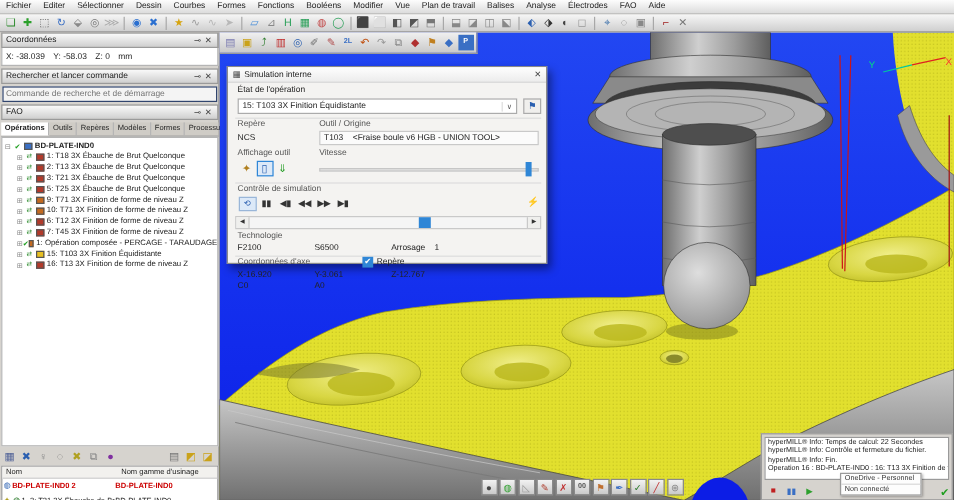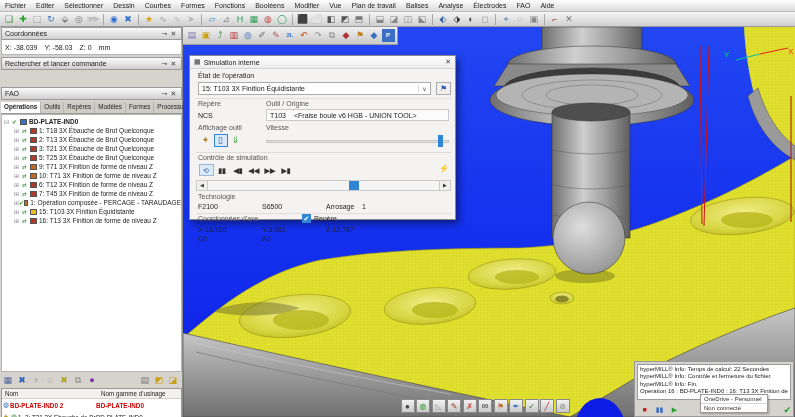--- a/index.html
+++ b/index.html
@@ -331,20 +331,21 @@
     <b>Z:</b>
     <span class="v">0</span>
     <span>mm</span>
   </div>
 
   <div class="phead" style="top:30px;">
     <span class="cap">Rechercher et lancer commande</span>
     <span class="phico">⊸</span>
     <span class="phico">✕</span>
   </div>
+  <input id="searchinput" placeholder="Commande de recherche et de démarrage" style="">
 
   <div class="phead" style="top:60px;">
     <span class="cap">FAO</span>
     <span class="phico">⊸</span>
     <span class="phico">✕</span>
   </div>
   <div id="faotabs">
     <span class="act">Opérations</span>
     <span>Outils</span>
     <span>Repères</span>

